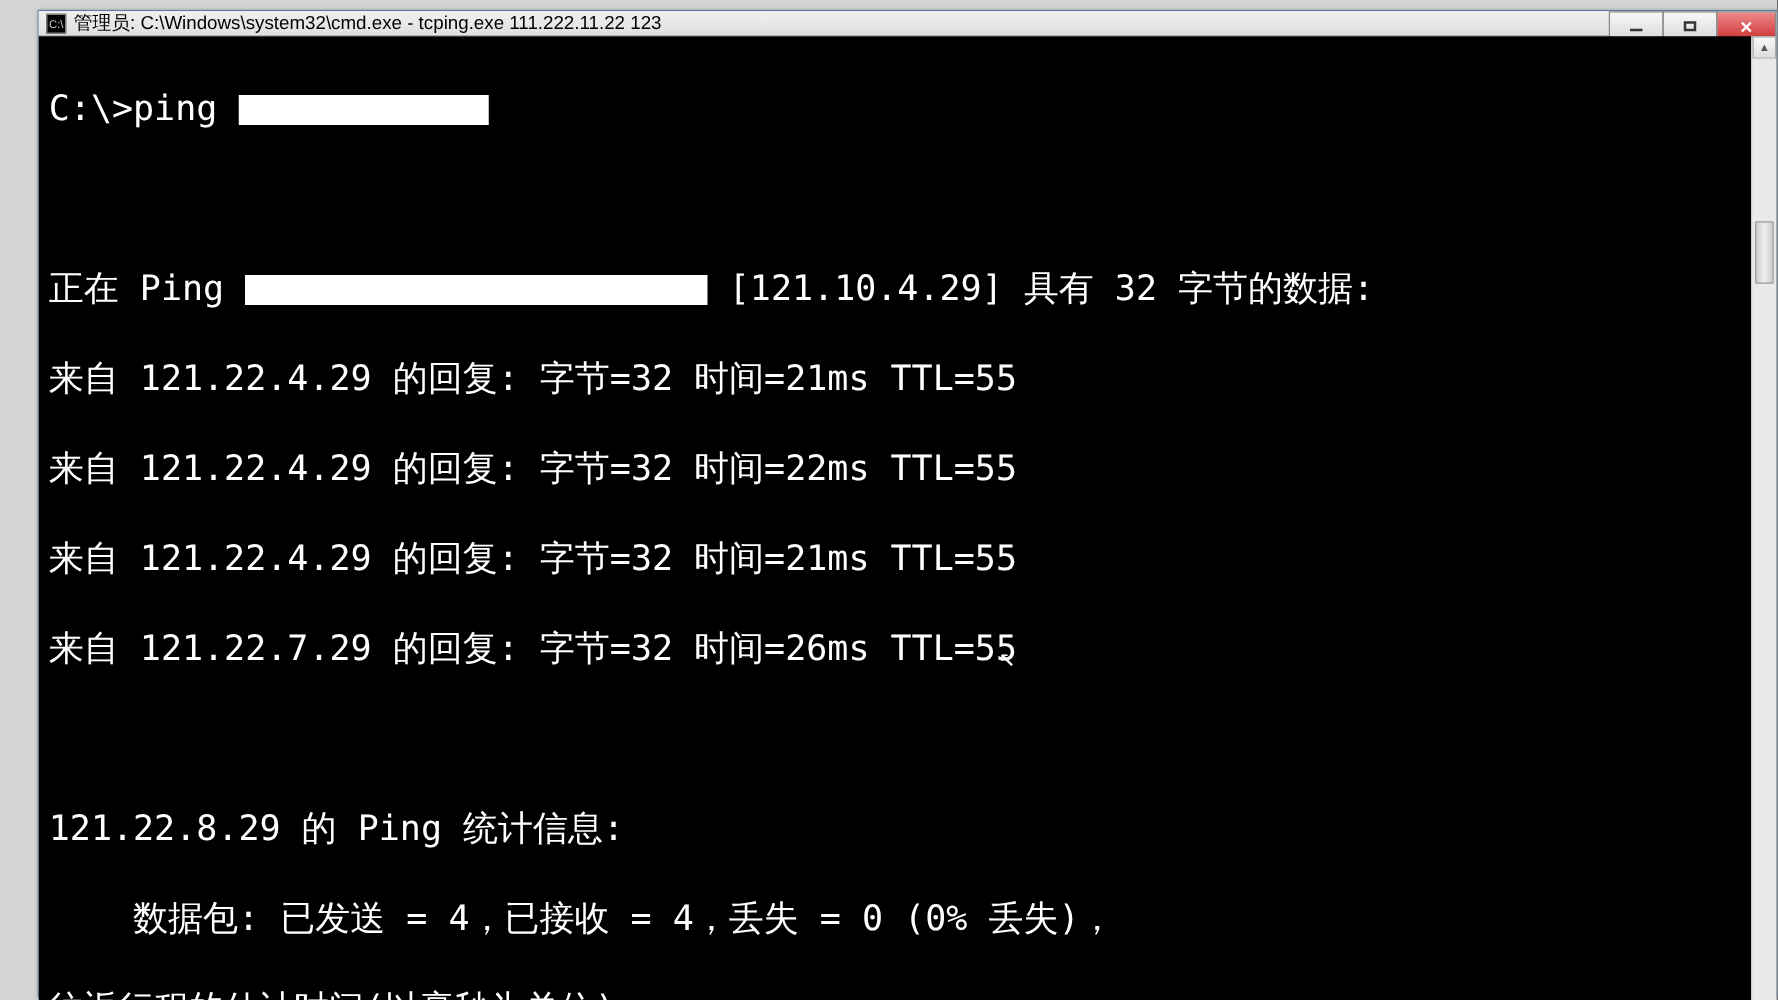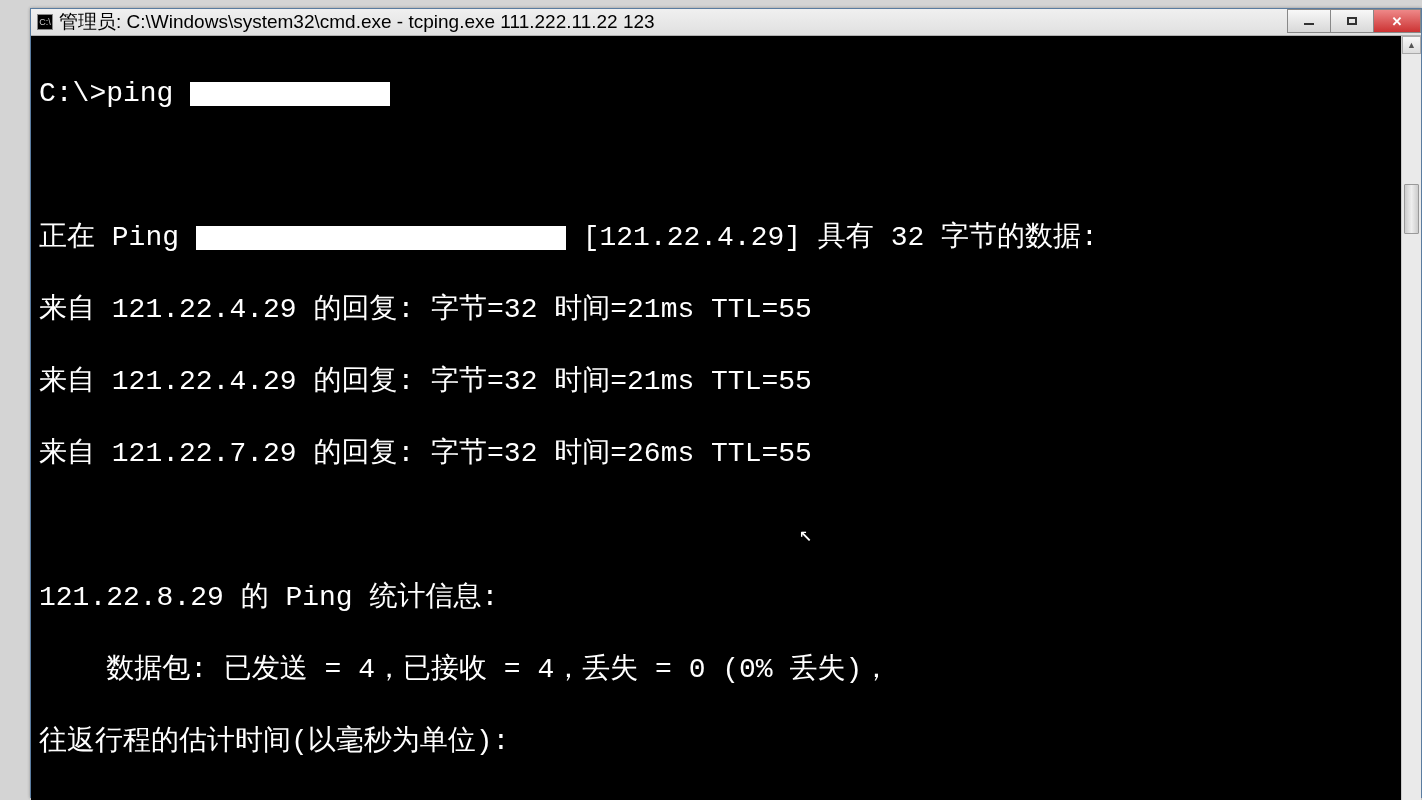--- a/index.html
+++ b/index.html
@@ -36,21 +36,21 @@
       background: #000;
       border: 1px solid #888;
       margin-right: 6px;
       font-size: 9px;
       color: #ccc;
       display: flex;
       align-items: center;
       justify-content: center;
     }
     .titlebar-text {
-      font-size: 19px;
+      font-size: 15px;
       color: #000;
     }
     .window-controls {
       position: absolute;
       right: 0;
       top: 0;
       display: flex;
       height: 24px;
     }
     .win-btn {
@@ -86,21 +86,20 @@
       font-family: 'SimSun', 'Consolas', monospace;
       font-size: 28px;
       line-height: 36px;
       padding: 4px 8px;
       overflow: hidden;
       white-space: pre;
       position: relative;
     }
     .terminal .line {
       display: block;
-      font-family: Liberation Mono, monospace;
     }
     .redact {
       display: inline-block;
       background: #fff;
       height: 24px;
       vertical-align: middle;
     }
     .redact1 { width: 200px; }
     .redact2 { width: 370px; }
     .vscroll {
@@ -159,22 +158,23 @@
       <div class="win-btn win-close">
           <span class="win-close-inner">✕</span>
         </div>
     </div>
   </div>
 
   <div class="terminal-wrap">
     <div class="terminal">
 <span class="line"><span>C:\&gt;ping </span><span class="redact redact1"></span></span>
 <span class="line"> </span>
-<span class="line"><span>正在 Ping </span><span class="redact redact2"></span><span> [121.22.4.29] 具有 32 字节的数据:</span></span>
+<span class="line"><span>正在 Ping </span><span class="redact redact2"></span><span> [121.10.4.29] 具有 32 字节的数据:</span></span>
 <span class="line">来自 121.22.4.29 的回复: 字节=32 时间=21ms TTL=55</span>
+<span class="line">来自 121.22.4.29 的回复: 字节=32 时间=22ms TTL=55</span>
 <span class="line">来自 121.22.4.29 的回复: 字节=32 时间=21ms TTL=55</span>
 <span class="line">来自 121.22.7.29 的回复: 字节=32 时间=26ms TTL=55</span>
 <span class="line"> </span>
 <span class="line">121.22.8.29 的 Ping 统计信息:</span>
 <span class="line">    数据包: 已发送 = 4，已接收 = 4，丢失 = 0 (0% 丢失)，</span>
 <span class="line">往返行程的估计时间(以毫秒为单位):</span>
 
 
 
 

